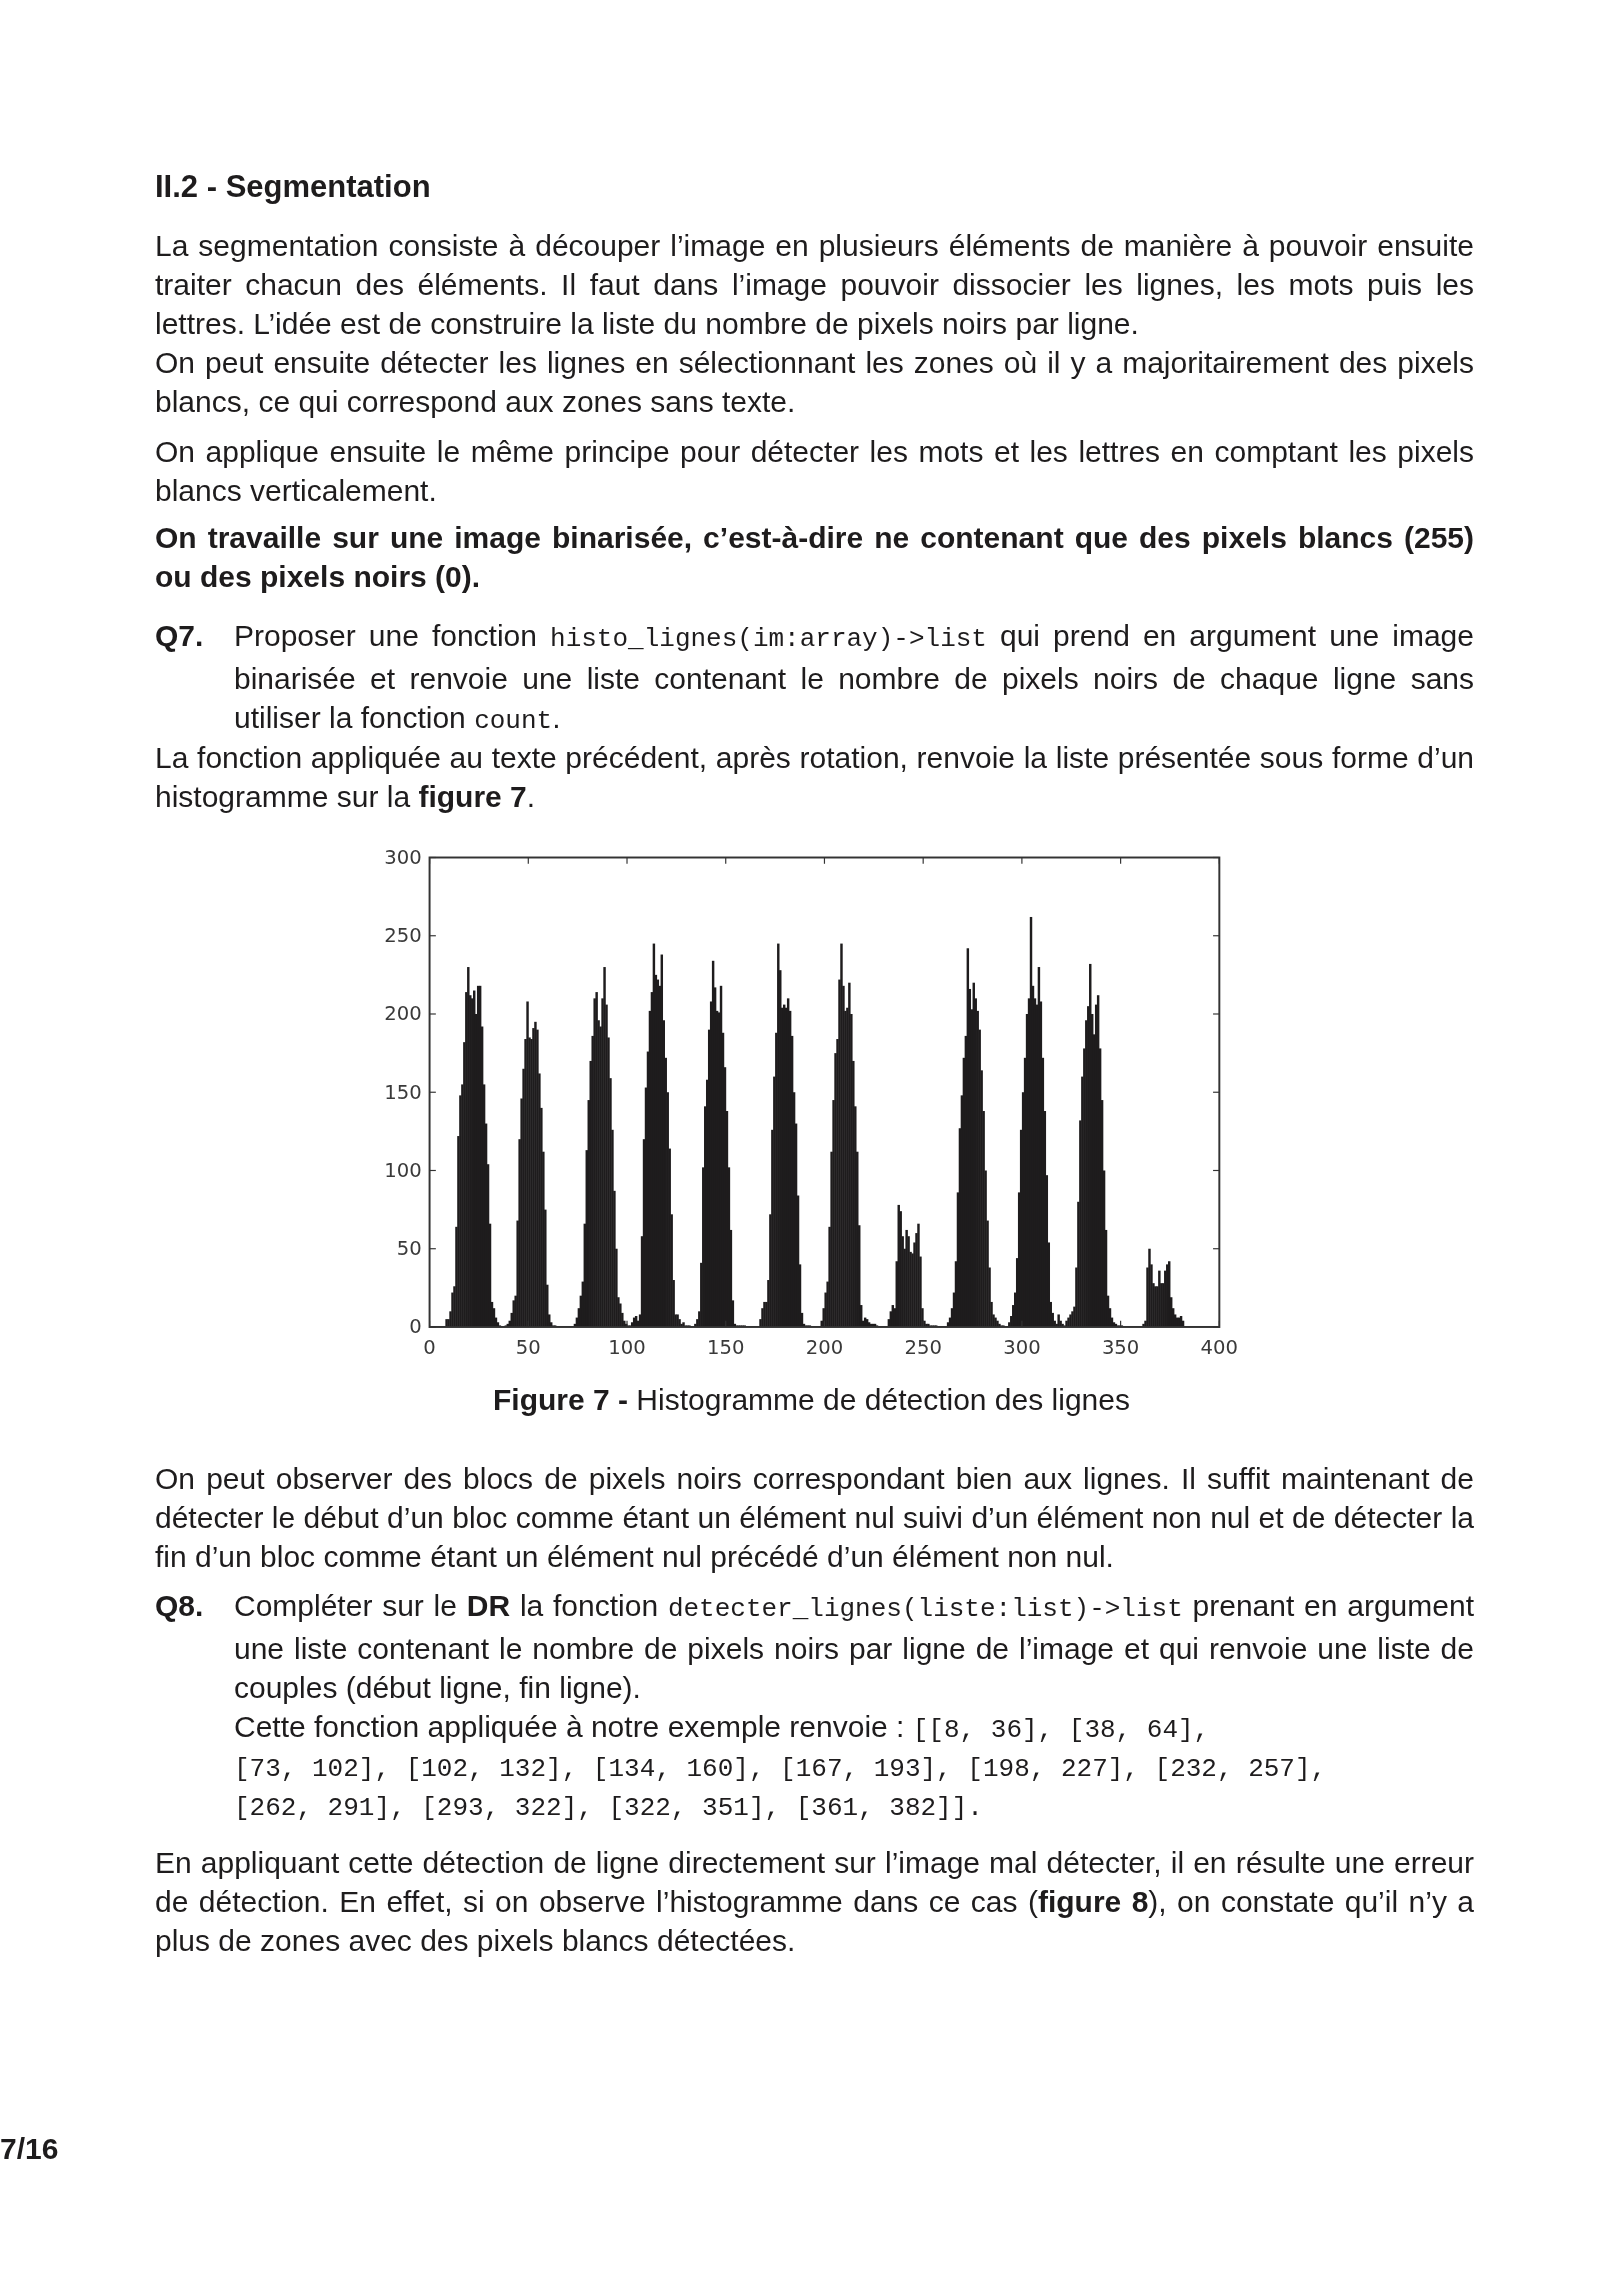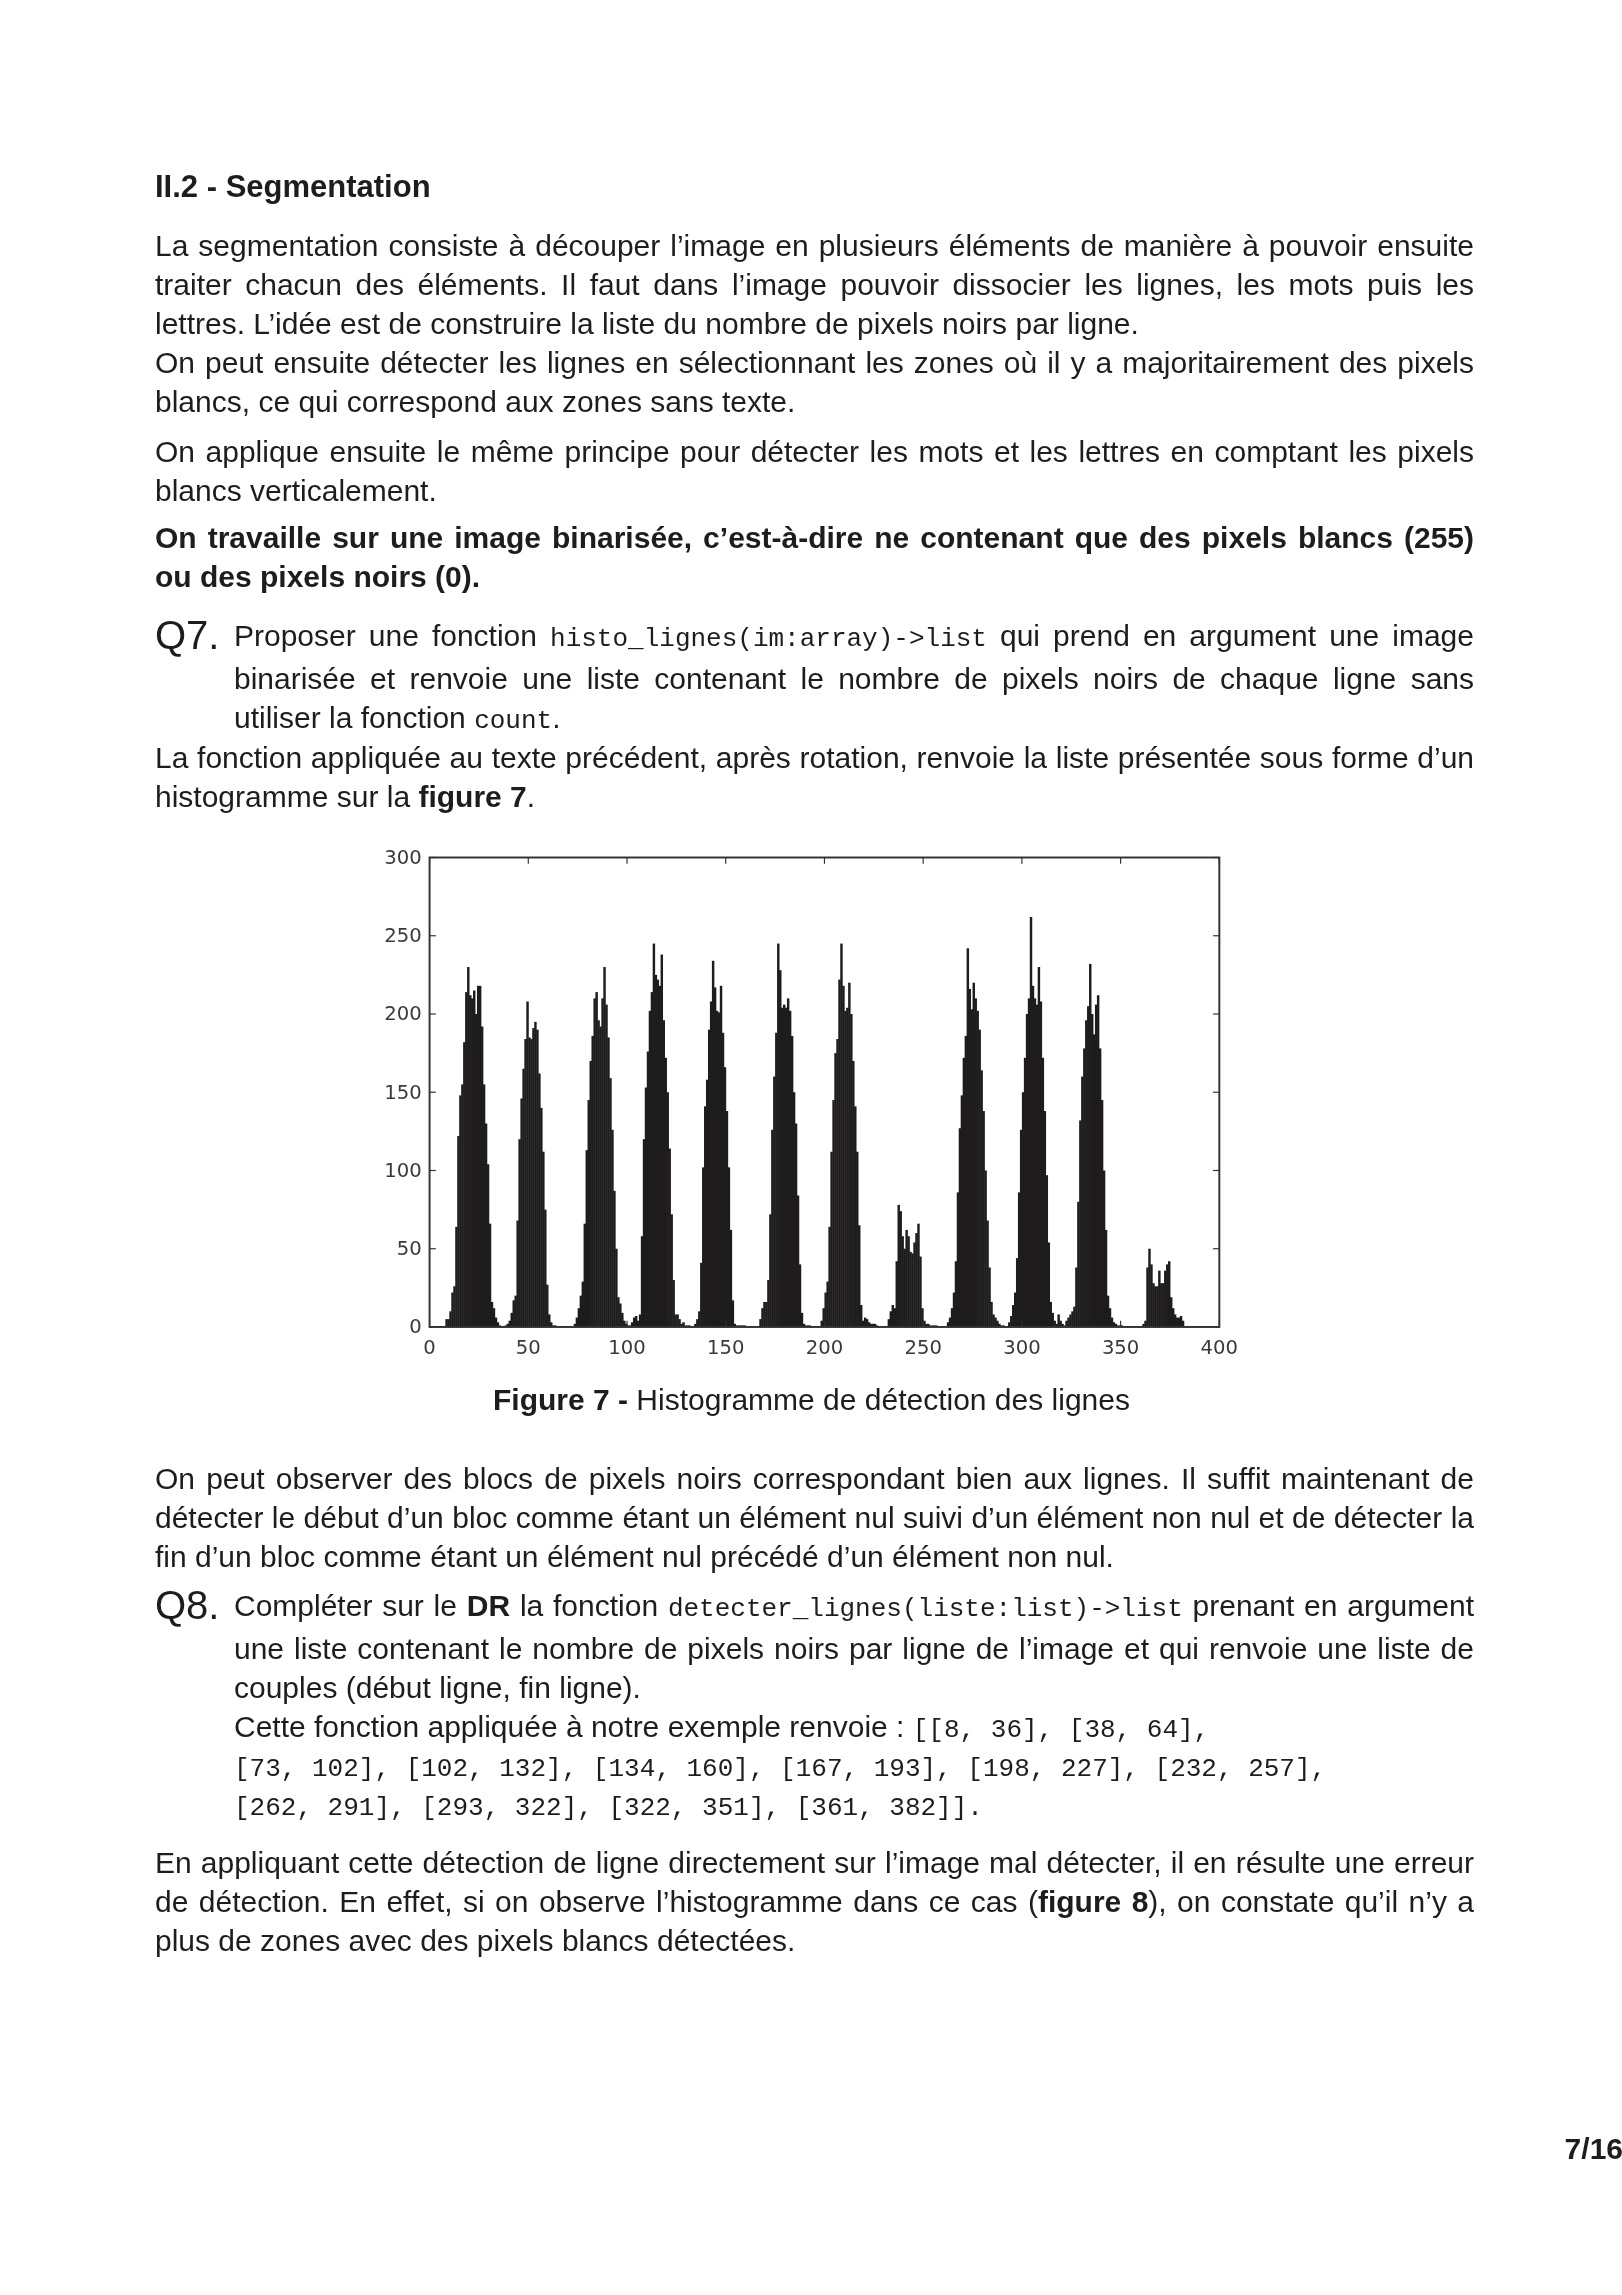--- a/index.html
+++ b/index.html
@@ -4,24 +4,24 @@
   <style>
     html, body { margin: 0; padding: 0; background: #ffffff; }
     body { width: 1623px; height: 2295px; position: relative; overflow: hidden; color: #1e1c1d; }
     .page { position: absolute; left: 0; top: 12px; width: 1420px; height: 2295px; background: #fff; }
     .txt { font-family: "Liberation Sans", sans-serif; font-size: 30px; line-height: 39px; color: #1e1c1d; }
     .mono { font-family: "Liberation Mono", monospace; font-size: 26px; }
     .b { font-weight: bold; }
     .heading { position: absolute; left: 155px; top: 155px; font-family: "Liberation Sans", sans-serif; font-weight: bold; font-size: 31px; line-height: 39px; }
     .para { position: absolute; left: 155px; width: 1319px; text-align: justify; }
     .qblock { position: absolute; left: 155px; width: 1319px; }
-    .qlabel { position: absolute; left: 0; top: 0; font-weight: normal; font-family: "Liberation Sans", sans-serif; font-size: 40px; line-height: 39px; }
+    .qlabel { position: absolute; left: 0; top: 0; font-weight: bold; font-family: "Liberation Sans", sans-serif; font-size: 30px; line-height: 39px; }
     .qbody { margin-left: 79px; text-align: justify; }
     .caption { position: absolute; left: 0; width: 1623px; top: 1368px; text-align: center; font-family: "Liberation Sans", sans-serif; font-size: 30px; line-height: 39px; }
-    .pagenum { position: absolute; left: 0; width: 1623px; top: 2120px; text-align: right; font-family: "Liberation Sans", sans-serif; font-weight: bold; font-size: 30px; }
+    .pagenum { position: absolute; left: 0; width: 1623px; top: 2120px; text-align: left; font-family: "Liberation Sans", sans-serif; font-weight: bold; font-size: 30px; }
     svg#chart { position: absolute; left: 0; top: 0; }
     .tick-label { font-family: "DejaVu Sans", sans-serif; font-size: 25px; fill: #3a3a3a; }
   </style>
 </head>
 <body>
 
 <div class="page">
 
   <div class="heading">II.2 - Segmentation</div>
 

